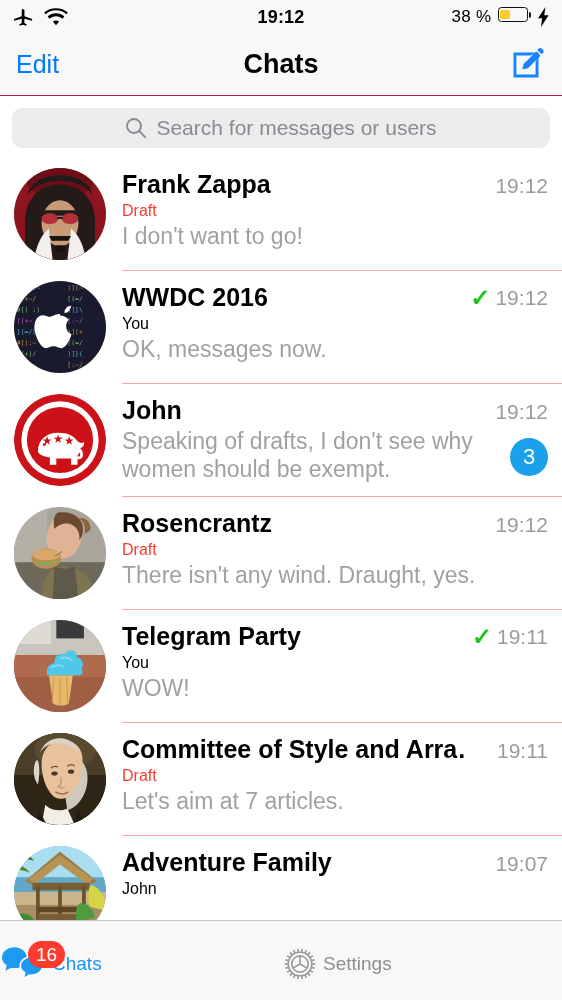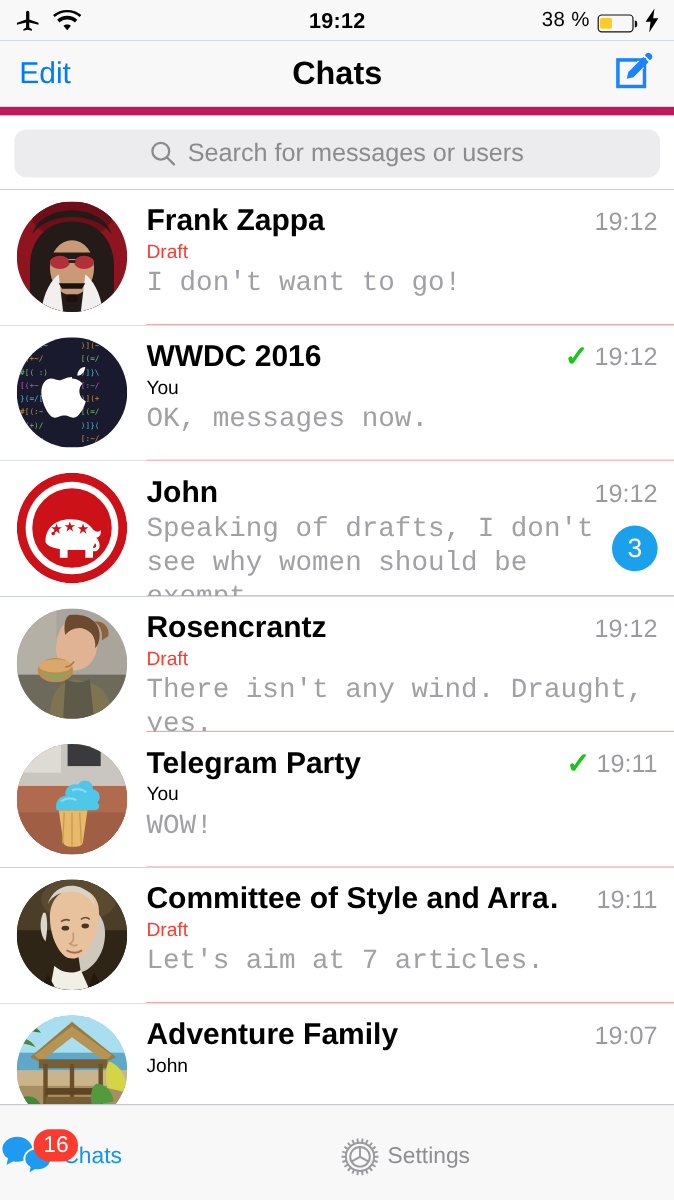--- a/index.html
+++ b/index.html
@@ -2,53 +2,53 @@
 <html><head>
 <meta charset="utf-8">
 <style>
   * { box-sizing: border-box; margin: 0; padding: 0; }
   html, body {
     width: 562px; height: 1000px;
     background: #ffffff;
     font-family: "Liberation Sans", sans-serif;
     overflow: hidden;
   }
-  #app { position: relative; width: 562px; height: 1000px; background: #0c4a6e; }
+  #app { position: relative; width: 562px; height: 1000px; background: #a16207; }
 
   
   .statusbar {
     height: 34px; background: #f8f8f8;
     display: flex; align-items: center;
     padding: 0 12px; position: relative;
   }
   .sb-left { display: flex; align-items: center; gap: 10px; }
   .sb-center {
     position: absolute; left: 0; right: 0; text-align: center;
     font-size: 18px; font-weight: bold; color: #000; letter-spacing: .2px;
   }
   .sb-right {
-    margin-left: auto; display: flex; align-items: flex-end; gap: 6px;
+    margin-left: auto; display: flex; align-items: flex-start; gap: 6px;
     position: relative; z-index: 2;
   }
   .sb-batt-text { font-size: 17px; color: #000; letter-spacing: .3px; }
   .batt-body {
     width: 30px; height: 15px; border: 1.6px solid #111; border-radius: 3.5px;
     padding: 1.6px; display: flex; align-items: stretch;
   }
   .batt-fill { background: #fecb2e; border-radius: 1.5px; }
   .batt-cap {
     width: 2.5px; height: 6px; background: #111; border-radius: 0 2px 2px 0;
     margin-left: 1px; align-self: center;
   }
   .batt-wrap { display: flex; align-items: center; }
 
   
   .navbar {
     height: 62px; background: #f8f8f8;
-    border-bottom: 7px solid #be185d;
+    border-bottom: 1px solid #be185d;
     display: flex; align-items: center; padding: 0 16px; position: relative;
   }
   .nav-edit { font-size: 25px; color: #007aff; cursor: pointer; }
   .nav-title {
     position: absolute; left: 0; right: 0; text-align: center;
     font-size: 27px; font-weight: bold; color: #000;
   }
   .nav-compose { margin-left: auto; position: relative; z-index: 2; cursor: pointer; }
 
   
@@ -79,21 +79,20 @@
     max-width: 345px;
   }
   .meta { margin-left: auto; display: flex; align-items: center; gap: 5px; padding-left: 8px; }
   .check { color: #19c519; font-size: 24px; line-height: 1; font-weight: bold; }
   .time { font-size: 21px; color: #9b9b9f; }
   .sender { font-size: 16px; color: #000; margin-top: 3px; }
   .sender.draft { color: #fa3c30; }
   .preview {
     font-size: 23px; color: #a0a0a5; margin-top: 2px; line-height: 1.22;
     max-width: 430px;
-    font-family: Liberation Mono, monospace;
   }
   .badge {
     position: absolute; right: 14px; top: 54px;
     min-width: 38px; height: 38px; border-radius: 19px;
     background: #1ba0ec; color: #fff; font-size: 22px;
     display: flex; align-items: center; justify-content: center; padding: 0 9px;
   }
 
   
   .tabbar {

